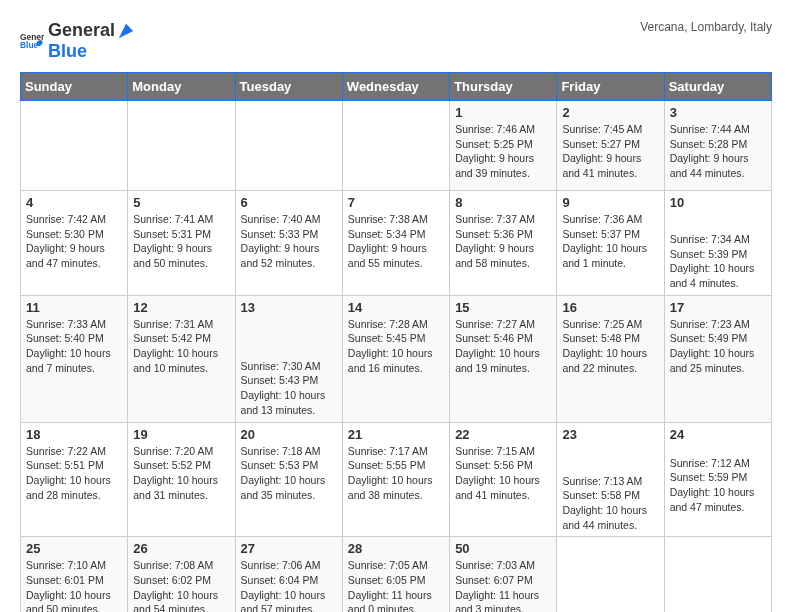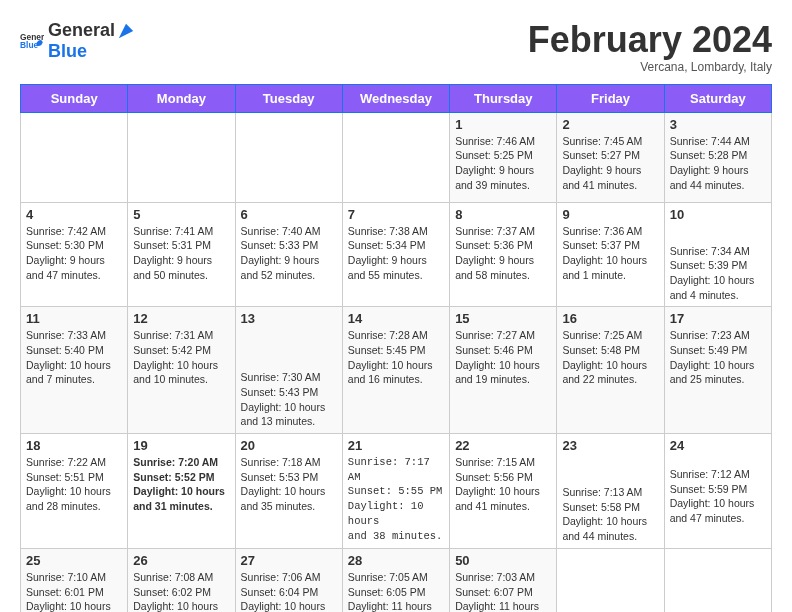--- a/index.html
+++ b/index.html
@@ -47,26 +47,26 @@
     .location-title {
       font-size: 12px;
       color: #555;
     }
     table {
       width: 100%;
       border-collapse: collapse;
       table-layout: fixed;
     }
     thead tr th {
-      background-color: #8b5cf6;
+      background-color: #737373;
       color: #fff;
       font-size: 13px;
       font-weight: bold;
       padding: 6px 4px;
-      text-align: center;
+      text-align: left;
       border: 1px solid #1a73e8;
     }
     tbody tr td {
       border: 1px solid #ccc;
       vertical-align: top;
       padding: 4px 5px;
       height: 90px;
       background: #fff;
       font-size: 11px;
       color: #333;
@@ -104,21 +104,20 @@
       <div style="display:flex;align-items:center;gap:2px;">
         <span class="logo-text-general">General</span>
         <svg width="18" height="18" viewBox="0 0 20 20">
           <polygon points="2,18 18,10 10,2" fill="#1a73e8"></polygon>
         </svg>
       </div>
       <span class="logo-text-blue">Blue</span>
     </div>
   </div>
   <div class="title-area">
-    <div class="month-title">February 2024</div>
     <div class="location-title">Vercana, Lombardy, Italy</div>
   </div>
 </div>
 
 <table>
   <thead>
     <tr id="weekday-header">
     <th>Sunday</th>
         <th>Monday</th>
         <th>Tuesday</th>
@@ -261,35 +260,35 @@
       <tr>
         <td>
           <span class="day-number">18</span>
           <div class="day-info" style="white-space: pre-line;">Sunrise: 7:22 AM
 Sunset: 5:51 PM
 Daylight: 10 hours
 and 28 minutes.</div>
         </td>
         <td>
           <span class="day-number">19</span>
-          <div class="day-info" style="white-space: pre-line; font-weight: bold;">Sunrise: 7:20 AM
+          <div class="day-info" style="white-space: pre-line;">Sunrise: 7:20 AM
 Sunset: 5:52 PM
 Daylight: 10 hours
 and 31 minutes.</div>
         </td>
         <td>
           <span class="day-number">20</span>
           <div class="day-info" style="white-space: pre-line;">Sunrise: 7:18 AM
 Sunset: 5:53 PM
 Daylight: 10 hours
 and 35 minutes.</div>
         </td>
         <td>
           <span class="day-number">21</span>
-          <div class="day-info" style="white-space: pre-line; font-family: Liberation Mono, monospace;">Sunrise: 7:17 AM
+          <div class="day-info" style="white-space: pre-line;">Sunrise: 7:17 AM
 Sunset: 5:55 PM
 Daylight: 10 hours
 and 38 minutes.</div>
         </td>
         <td>
           <span class="day-number">22</span>
           <div class="day-info" style="white-space: pre-line;">Sunrise: 7:15 AM
 Sunset: 5:56 PM
 Daylight: 10 hours
 and 41 minutes.</div>

